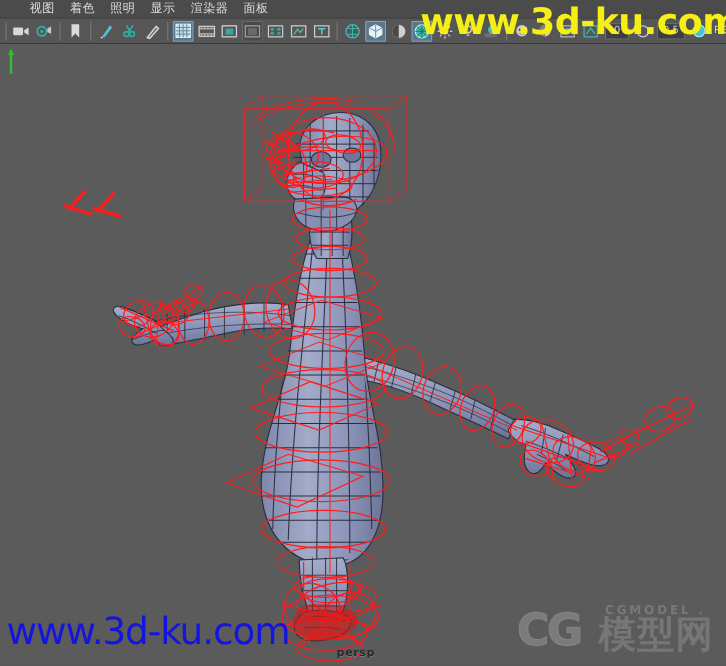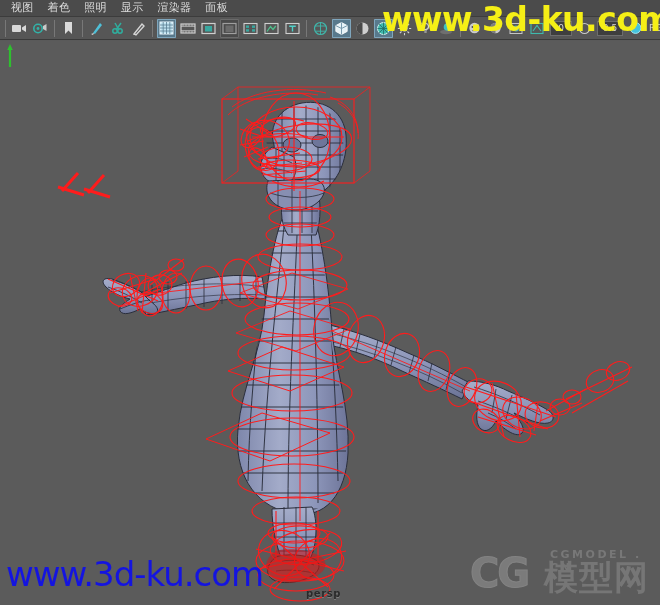--- a/index.html
+++ b/index.html
@@ -16,21 +16,21 @@
     user-select: none;
   }
 
   
   .menubar {
     position: absolute; left: 0; top: 0;
     width: 660px; height: 17px;
     background: #4b4b4b;
     border-bottom: 1px solid #3c3c3c;
     display: flex; align-items: center;
-    padding-left: 4px;
+    padding-left: 20px;
   }
   .menu-item {
     color: #dcdcdc;
     font-size: 11px;
     line-height: 11px;
     padding: 2px 7px 3px 7px;
     white-space: nowrap;
     letter-spacing: .3px;
   }
 

